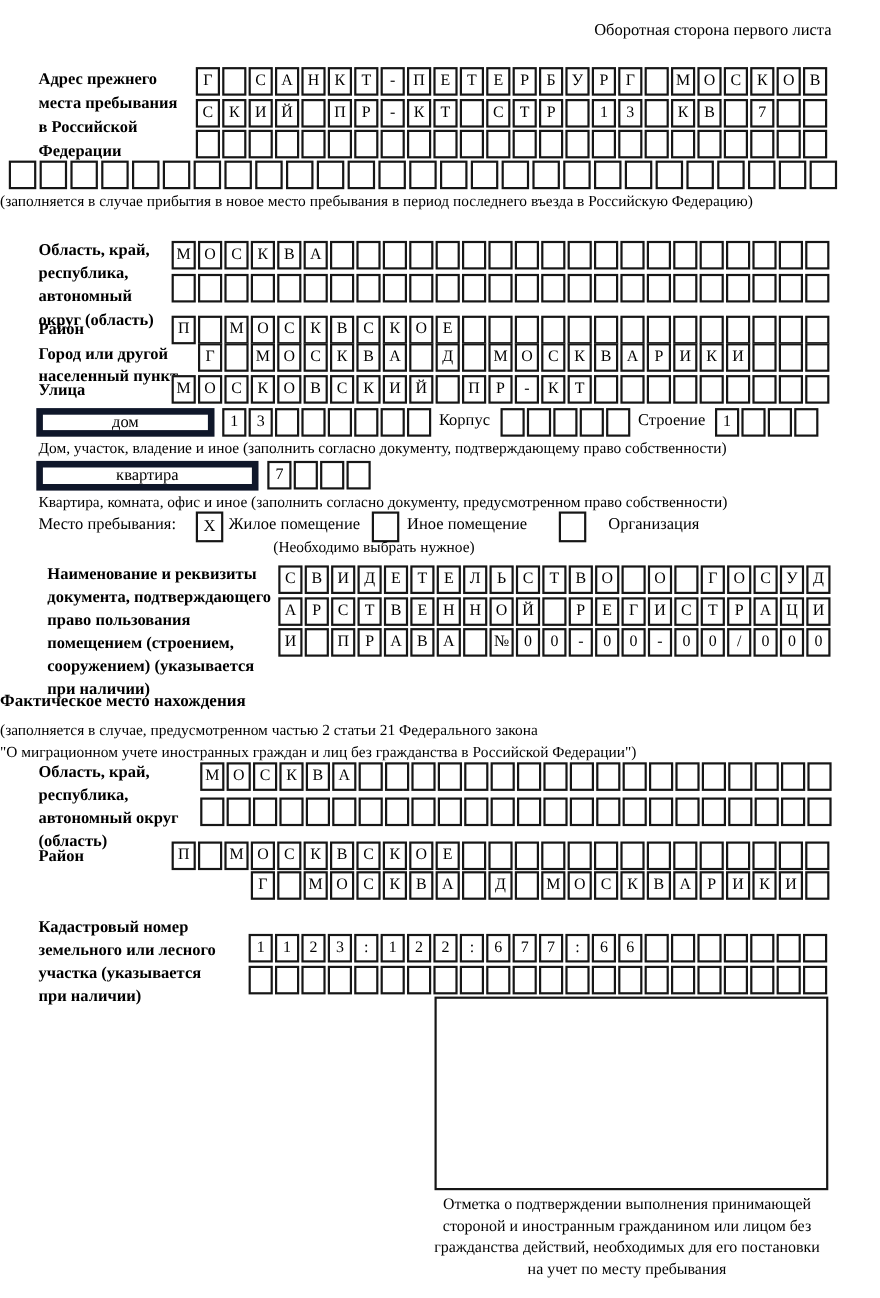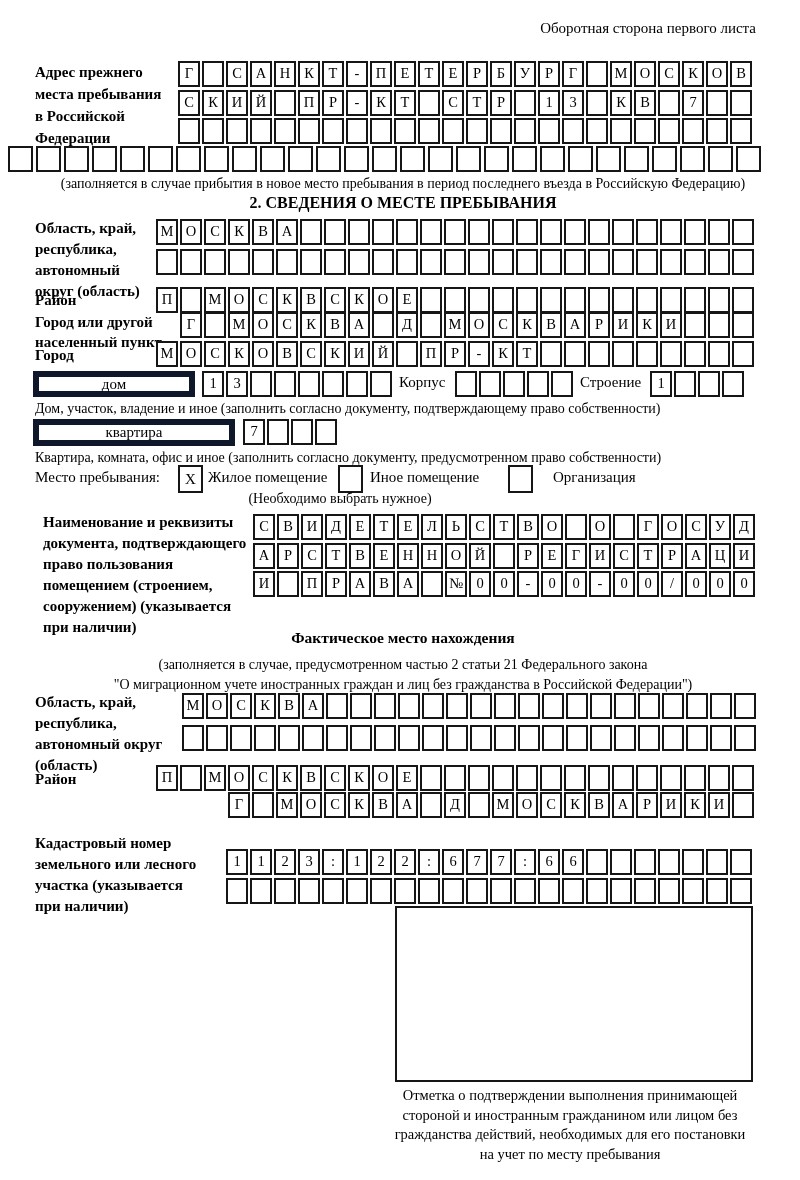--- a/index.html
+++ b/index.html
@@ -12,21 +12,21 @@
   .cells{display:flex;gap:2px;}
   .cell{box-sizing:border-box;flex:0 0 22px;width:22px;height:26px;border:2px solid #161616;
         font-size:14.5px;line-height:21px;text-align:center;overflow:hidden;background:#fff;}
   .cells.wide{gap:3px;}
   .cells.wide .cell{flex:0 0 25px;width:25px;}
   .widebox{box-sizing:border-box;border:6px solid #0f172a;height:26px;display:flex;
            align-items:center;justify-content:center;font-size:15px;background:#fff;}
   .checkbox{box-sizing:border-box;position:absolute;width:25px;height:28px;border:2px solid #161616;
             text-align:center;font-size:15px;line-height:24px;background:#fff;}
   .caption{font-size:14px;line-height:17px;}
-  .center{left:0;width:752px;text-align:center;padding-left:27px;}
+  .center{left:0;width:752px;text-align:left;}
   .bold{font-weight:bold;}
   .prelines{white-space:pre-line;}
   .bigbox{box-sizing:border-box;border:2px solid #161616;background:#fff;}
 </style>
 </head>
 <body>
 
 <div class="page">
 
   <div class="abs" style="top:20px;right:44px;font-size:15px;text-align:right;">Оборотная сторона первого листа</div>
@@ -137,21 +137,20 @@
       <span class="cell"></span>
       <span class="cell"></span>
       <span class="cell"></span>
       <span class="cell"></span>
       <span class="cell"></span>
       <span class="cell"></span>
       <span class="cell"></span>
     </div>
   <div class="abs caption center" style="top:175px;">(заполняется в случае прибытия в новое место пребывания в период последнего въезда в Российскую Федерацию)</div>
 
-  <div class="abs center bold" style="top:194px;font-size:16px;">2. СВЕДЕНИЯ О МЕСТЕ ПРЕБЫВАНИЯ</div>
 
   <div class="abs label lh21" style="left:35px;top:218px;width:120px;">Область, край,
 республика,
 автономный
 округ (область)</div>
   <div class="abs cells" style="left:156px;top:219px;">
       <span class="cell">М</span>
       <span class="cell">О</span>
       <span class="cell">С</span>
       <span class="cell">К</span>
@@ -256,21 +255,21 @@
       <span class="cell">А</span>
       <span class="cell">Р</span>
       <span class="cell">И</span>
       <span class="cell">К</span>
       <span class="cell">И</span>
       <span class="cell"></span>
       <span class="cell"></span>
       <span class="cell"></span>
     </div>
 
-  <div class="abs label" style="left:35px;top:344px;">Город</div>
+  <div class="abs label" style="left:35px;top:344px;">Улица</div>
   <div class="abs cells" style="left:156px;top:341px;">
       <span class="cell">М</span>
       <span class="cell">О</span>
       <span class="cell">С</span>
       <span class="cell">К</span>
       <span class="cell">О</span>
       <span class="cell">В</span>
       <span class="cell">С</span>
       <span class="cell">К</span>
       <span class="cell">И</span>

